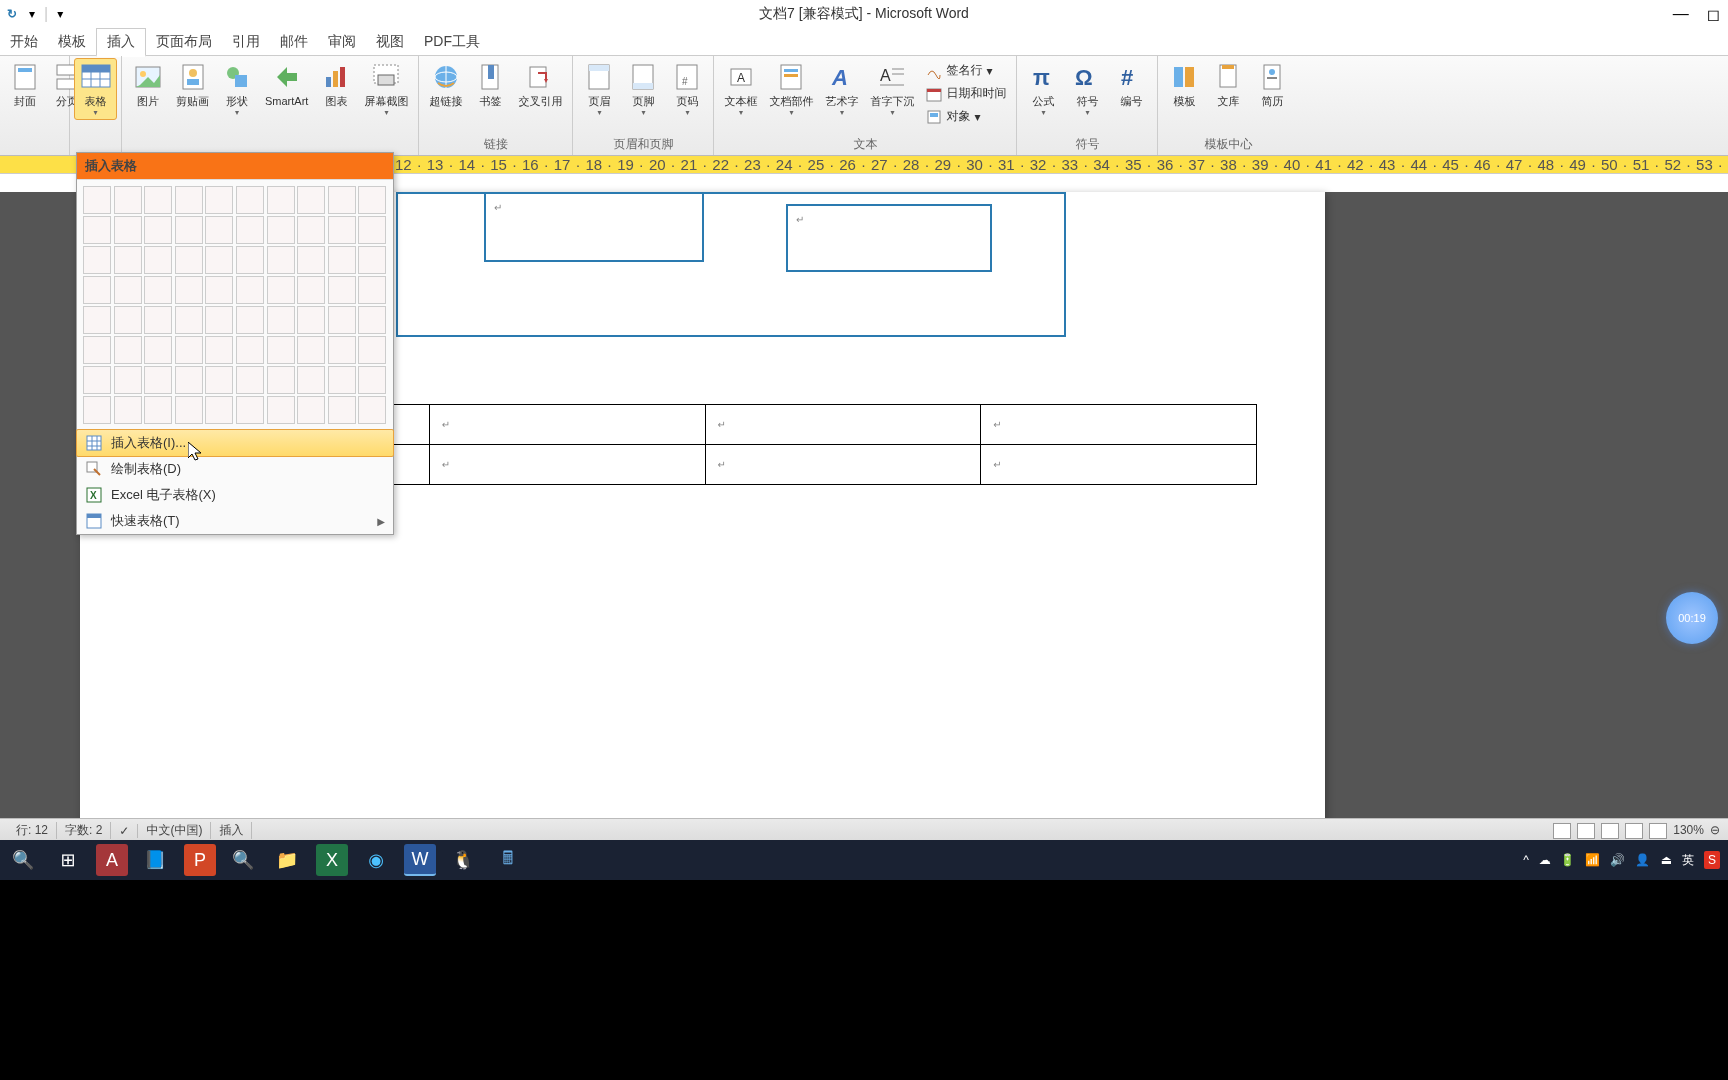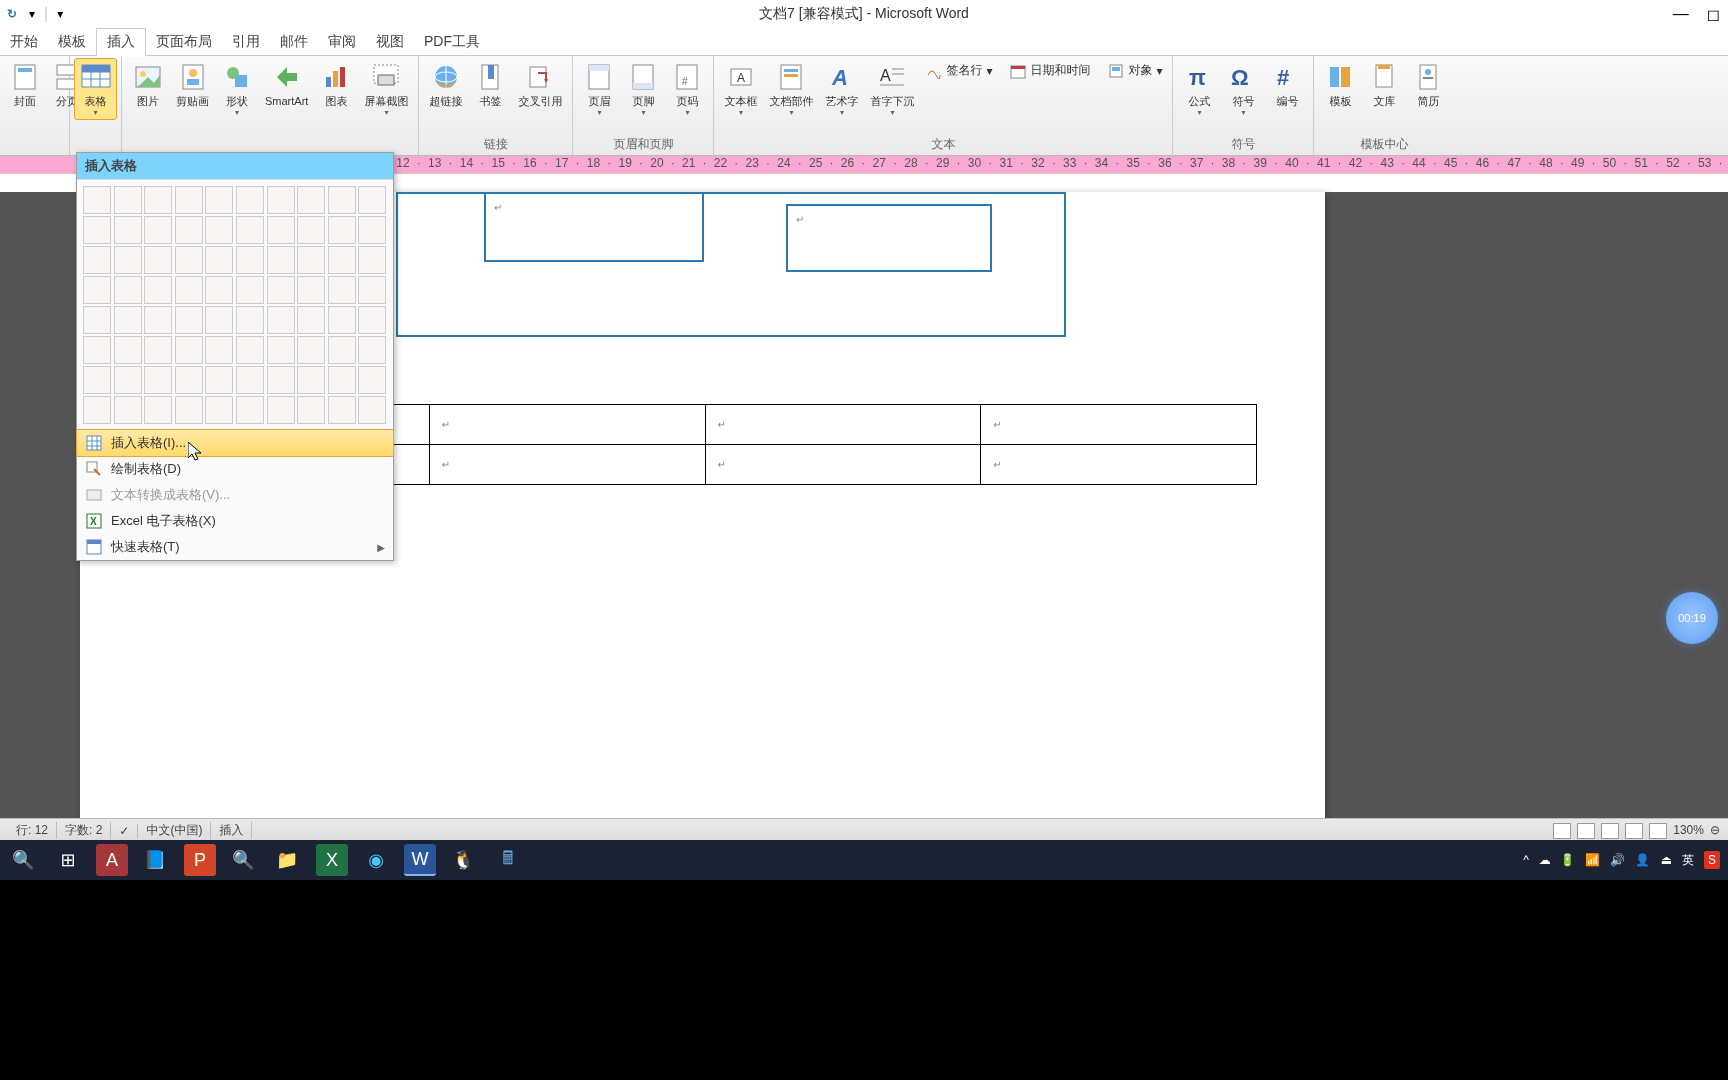--- a/index.html
+++ b/index.html
@@ -23,35 +23,35 @@
 .ribbon-group .items { display: flex; align-items: flex-start; flex: 1; padding: 2px 4px; }
 .ribbon-group .label { text-align: center; font-size: 12px; color: #666; padding-bottom: 2px; }
 .ribbon-btn { display: flex; flex-direction: column; align-items: center; justify-content: flex-start; padding: 2px 5px; min-width: 42px; cursor: pointer; border: 1px solid transparent; border-radius: 3px; }
 .ribbon-btn.active { background: #fde58a; border-color: #e8a33d; }
 .ribbon-btn .icon { width: 32px; height: 32px; margin-bottom: 2px; display: flex; align-items: center; justify-content: center; }
 .ribbon-btn .text { font-size: 11px; color: #333; text-align: center; line-height: 13px; }
 .ribbon-btn .dropdown-arrow { font-size: 8px; color: #666; }
 .small-btn { display: flex; align-items: center; padding: 2px 4px; font-size: 12px; color: #333; cursor: pointer; gap: 4px; }
 .small-btn .sicon { width: 16px; height: 16px; display: inline-block; }
 
-.ruler { height: 18px; background: #f9a8d4; border-bottom: 1px solid #ccc; font-size: 12px; color: #555; display: flex; overflow: hidden; padding-left: 395px; white-space: nowrap; letter-spacing: 0; }
+.ruler { height: 18px; background: #fde047; border-bottom: 1px solid #ccc; font-size: 15px; color: #555; display: flex; align-items: center; overflow: hidden; padding-left: 395px; white-space: nowrap; letter-spacing: 0; }
 .ruler span { display: inline-block; width: 17.5px; text-align: center; }
 
 .doc-area { position: absolute; top: 192px; left: 0; right: 0; bottom: 24px; background: #555; }
 .page { position: absolute; left: 80px; top: 0; width: 1245px; height: 800px; background: #fff; box-shadow: 2px 2px 8px rgba(0,0,0,0.3); }
 
 .blue-shape-outer { position: absolute; border: 2px solid #2a7ab0; }
 .blue-shape-inner { position: absolute; border: 2px solid #2a7ab0; }
 
 .table2 { position: absolute; border-collapse: collapse; }
 .table2 td { border: 1px solid #000; height: 40px; font-size: 10px; color: #888; padding-left: 12px; vertical-align: middle; }
 
 
 .table-menu { position: absolute; left: 76px; top: 152px; width: 318px; background: #fafafa; border: 1px solid #a0a0a0; box-shadow: 2px 2px 6px rgba(0,0,0,0.25); z-index: 100; }
-.table-menu .menu-title { padding: 4px 8px; font-size: 13px; font-weight: bold; color: #444; border-bottom: 1px solid #ddd; background: #7dd3fc; }
+.table-menu .menu-title { padding: 4px 8px; font-size: 13px; font-weight: bold; color: #444; border-bottom: 1px solid #ddd; background: #f97316; }
 .table-grid { padding: 6px; display: grid; grid-template-columns: repeat(10, 1fr); grid-template-rows: repeat(8, 1fr); gap: 2px; }
 .table-grid .cell { width: 28px; height: 28px; background: #faf5f5; border: 1px solid #ccc; }
 .menu-item { display: flex; align-items: center; padding: 4px 8px; font-size: 13px; color: #333; gap: 8px; cursor: pointer; }
 .menu-item:hover, .menu-item.highlighted { background: linear-gradient(#ffe9a6,#ffda6b); border: 1px solid #e8a33d; margin: -1px; border-radius: 2px; }
 .menu-item .micon { width: 18px; height: 18px; display: flex; align-items: center; justify-content: center; font-size: 12px; }
 .menu-item.disabled { color: #999; }
 .menu-item .arrow { margin-left: auto; font-size: 10px; color: #666; }
 
 .status-bar { position: absolute; bottom: 238px; left: 0; right: 0; height: 24px; background: linear-gradient(#eaeaea,#dcdcdc); border-top: 1px solid #bbb; display: flex; align-items: center; font-size: 12px; color: #444; padding: 0 8px; }
 .status-bar .seg { padding: 0 8px; border-right: 1px solid #bbb; }
@@ -317,21 +317,21 @@
             <svg width="28" height="28">
               <text x="2" y="18" font-size="16" fill="#333">A</text>
               <line x1="14" y1="6" x2="26" y2="6" stroke="#888"></line>
               <line x1="14" y1="11" x2="26" y2="11" stroke="#888"></line>
               <line x1="2" y1="22" x2="26" y2="22" stroke="#888"></line>
             </svg>
           </div>
           <div class="text">首字下沉</div>
           <div class="dropdown-arrow">▾</div>
         </div>
-      <div style="display:flex;flex-direction:row;justify-content:center;gap:10px;padding:2px">
+      <div style="display:flex;flex-direction:column;justify-content:center;gap:2px;padding:2px">
         <div class="small-btn"><span class="sicon"><svg width="16" height="16">
                 <path d="M2 12 Q6 4 10 12 T14 12" fill="none" stroke="#c07030"></path>
               </svg></span><span>签名行</span>▾</div>
         <div class="small-btn">
             <span class="sicon"><svg width="16" height="16">
                 <rect x="1" y="3" width="14" height="12" fill="#fff" stroke="#888"></rect>
                 <rect x="1" y="3" width="14" height="3" fill="#c04040"></rect>
               </svg></span>
             <span>日期和时间</span>
           </div>
@@ -625,28 +625,20 @@
     <span>插入表格(I)...</span>
   </div>
   <div class="menu-item">
     <span class="micon">
         <svg width="16" height="16">
           <rect x="1" y="1" width="10" height="10" fill="#fff" stroke="#888"></rect>
           <path d="M8 8 L14 14" stroke="#c07030" stroke-width="2"></path>
         </svg>
       </span>
     <span>绘制表格(D)</span>
-  </div>
-  <div class="menu-item disabled">
-    <span class="micon">
-        <svg width="16" height="16">
-          <rect x="1" y="3" width="14" height="10" fill="#eee" stroke="#aaa"></rect>
-        </svg>
-      </span>
-    <span>文本转换成表格(V)...</span>
   </div>
   <div class="menu-item">
     <span class="micon">
         <svg width="16" height="16">
           <rect x="1" y="1" width="14" height="14" fill="#fff" stroke="#2a7030"></rect>
           <text x="4" y="12" font-size="10" fill="#2a7030" font-weight="bold">X</text>
         </svg>
       </span>
     <span>Excel 电子表格(X)</span>
   </div>

